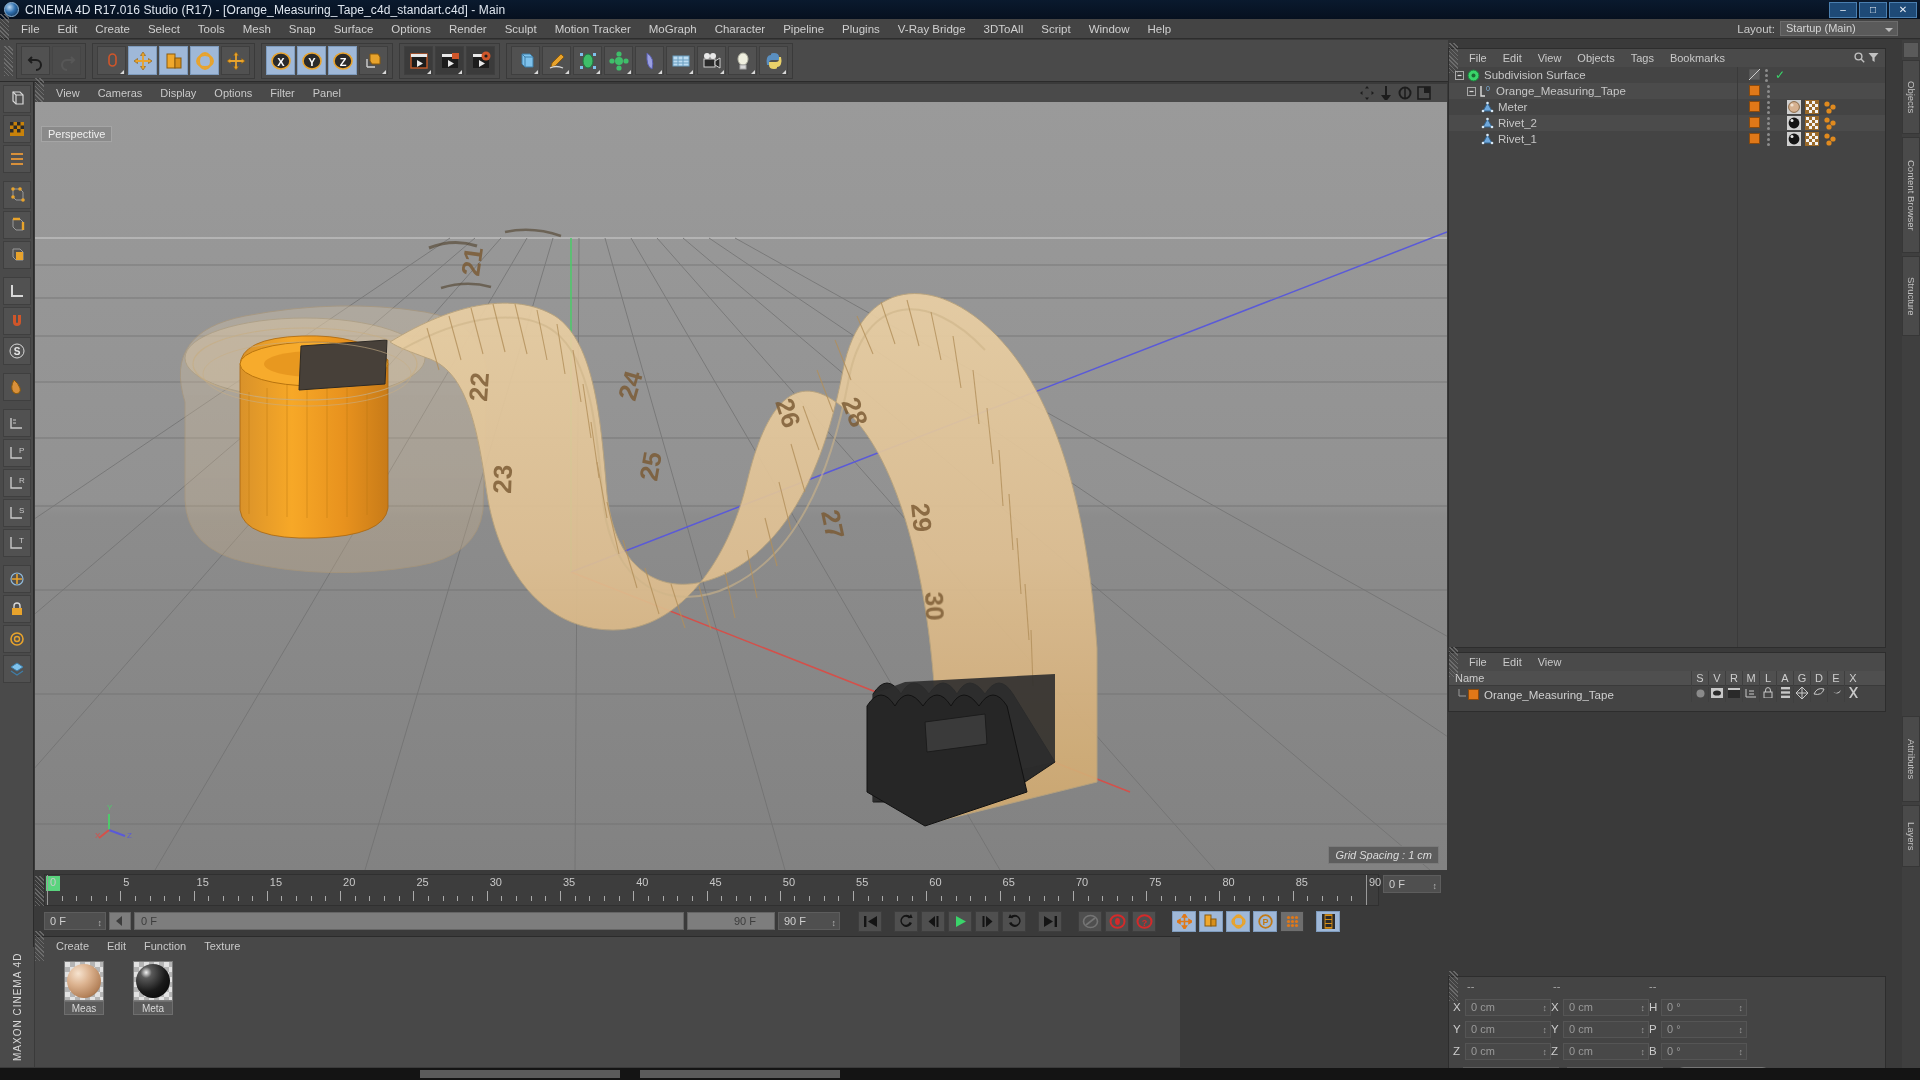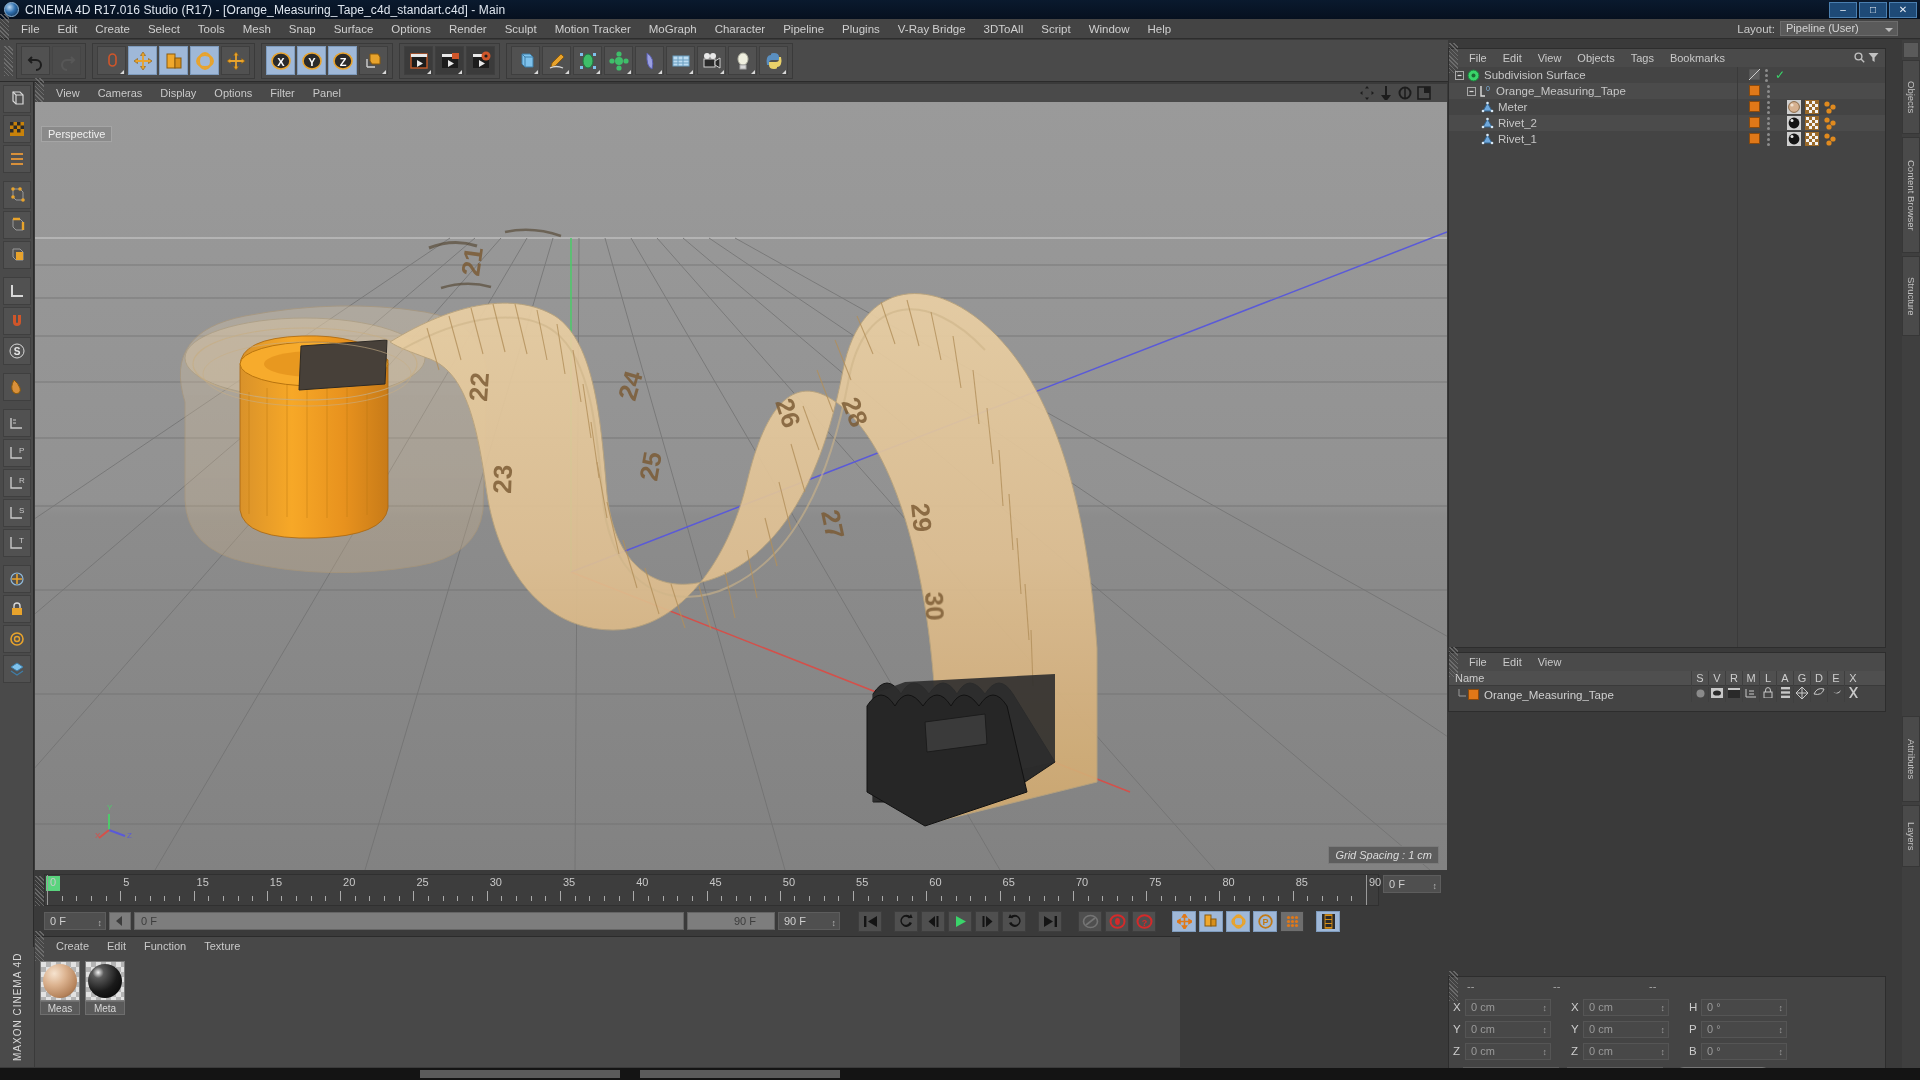--- a/index.html
+++ b/index.html
@@ -112,21 +112,21 @@
   .pbtn{ width:24px;height:21px;background:#4f4f4f;border:1px solid #3e3e3e;
     display:flex;align-items:center;justify-content:center; }
   .pbtn.blue{ background:#9fb8d8; border-color:#7e9bbd; }
 
   
   #matwrap{ position:absolute; left:35px; top:936px; width:1145px; height:131px;
     background:#484848; border-top:1px solid #2b2b2b; }
   #matmenu{ height:18px; display:flex; align-items:center; color:#c9c9c9; font-size:11px; }
   #matmenu .mi{ padding:0 9px; line-height:18px; }
   #matlist{ display:flex; gap:5px; padding:6px 0 0 5px; }
-  .matitem{ width:40px; }
+  .matitem{ width:40px;margin-left:24px; }
   .matsphere{ width:40px;height:40px;
     background-image:
       linear-gradient(45deg,#b4b4b4 25%,transparent 25%,transparent 75%,#b4b4b4 75%),
       linear-gradient(45deg,#b4b4b4 25%,#e2e2e2 25%,#e2e2e2 75%,#b4b4b4 75%);
     background-size:10px 10px; background-position:0 0,5px 5px;
     border:1px solid #7a7a7a; display:flex;align-items:center;justify-content:center; }
   .matsphere i{ width:34px;height:34px;border-radius:50%;display:block; }
   .matname{ font-size:10px;color:#d8d8d8;background:#5a5a5a;border:1px solid #6e6e6e;
     text-align:center; line-height:13px; height:14px; overflow:hidden; }
 
@@ -150,21 +150,21 @@
   #layerpanel{ position:absolute; left:0; top:612px; width:438px; height:60px; }
   .lyrhdr{ height:15px; display:flex; align-items:center; font-size:11px; color:#cdcdcd;
     background:#4f4f4f; border-bottom:1px solid #3a3a3a; }
   .lyrcol{ width:17px; text-align:center; border-left:1px solid #3f3f3f; line-height:15px; }
   .lyrrow{ height:17px; display:flex; align-items:center; font-size:11.5px; color:#d0d0d0; }
 
   #coordpanel{ position:absolute; left:0; top:936px; width:438px; height:131px; }
   .crow{ display:flex; align-items:center; height:20px; margin-top:2px; padding-left:4px; }
   .clab{ width:12px; color:#cdcdcd; font-size:11.5px; }
   .cfld{ width:86px; height:17px; background:#484848; border:1px solid #555;
-    color:#9a9a9a; font-size:11px; line-height:15px; padding-left:5px; position:relative; margin-right:20px;}
+    color:#9a9a9a; font-size:11px; line-height:15px; padding-left:5px; position:relative; margin-right:0;}
   .cfld:after{ content:"\2195"; position:absolute; right:3px; top:1px; font-size:9px; color:#9a9a9a; }
   .cdrop{ height:18px; background:#4f4f4f; border:1px solid #5d5d5d; color:#a8a8a8;
     font-size:11px; line-height:16px; padding-left:6px; position:relative; }
   .cdrop:after{ content:""; position:absolute; right:5px; top:7px;
     border-left:4px solid transparent;border-right:4px solid transparent;border-top:4px solid #9a9a9a; }
   #applybtn{ height:18px; width:96px; background:#5e5e5e; border:1px solid #767676;
     border-radius:9px; color:#e4e4e4; font-size:11.5px; text-align:center; line-height:16px; }
 
   
   #edgetabs{ position:absolute; right:0; top:40px; width:18px; height:1040px; background:#3f3f3f; }
@@ -207,21 +207,21 @@
   <div class="mi">Character</div>
   <div class="mi">Pipeline</div>
   <div class="mi">Plugins</div>
   <div class="mi">V-Ray Bridge</div>
   <div class="mi">3DToAll</div>
   <div class="mi">Script</div>
   <div class="mi">Window</div>
   <div class="mi">Help</div>
   <div id="layoutbox">
     <span class="lbl">Layout:</span>
-    <span class="sel">Pipeline (User)</span>
+    <span class="sel">Startup (Main)</span>
   </div>
 </div>
 
 <div id="toolbar">
   <div class="grip"></div>
 
   <div class="tgrp">
     <div class="tbtn">
       <svg width="20" height="20" viewBox="0 0 20 20">
           <path d="M6 6 L3 9 L6 12" stroke="#1d1d1d" stroke-width="2" fill="none"></path>

